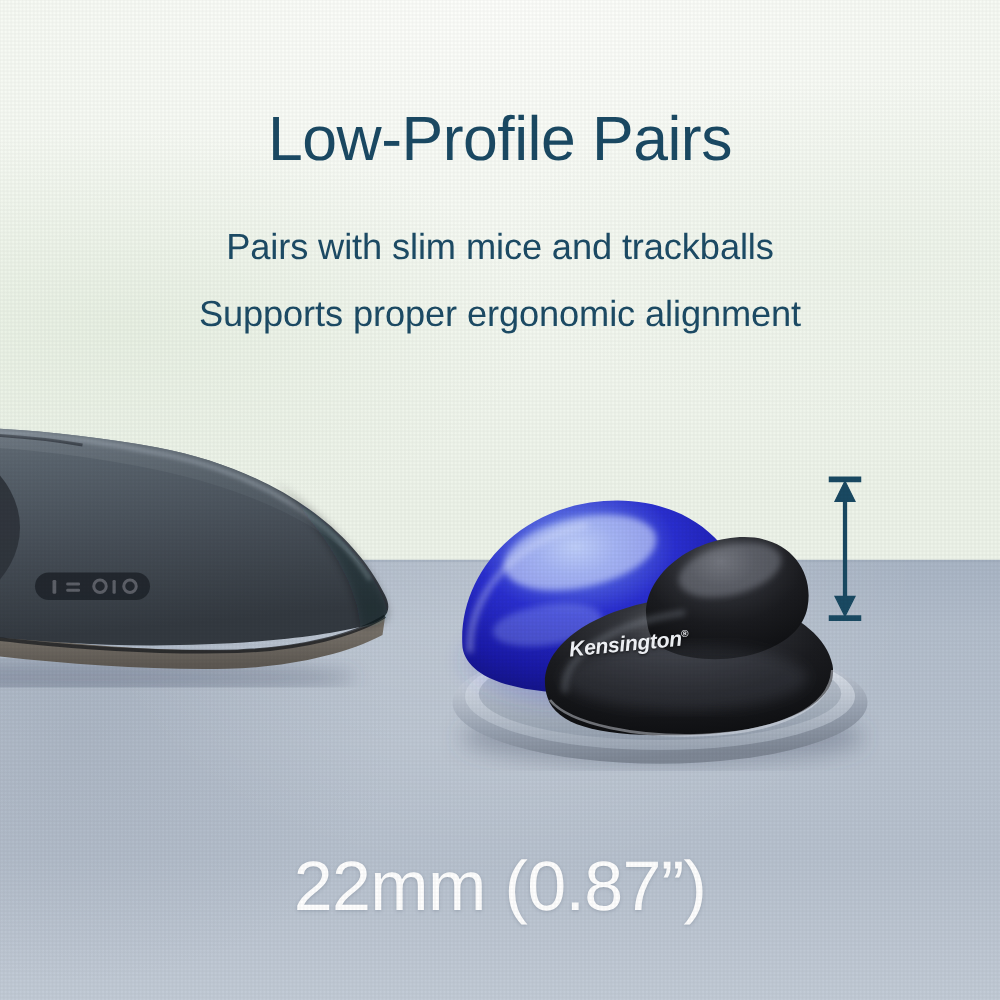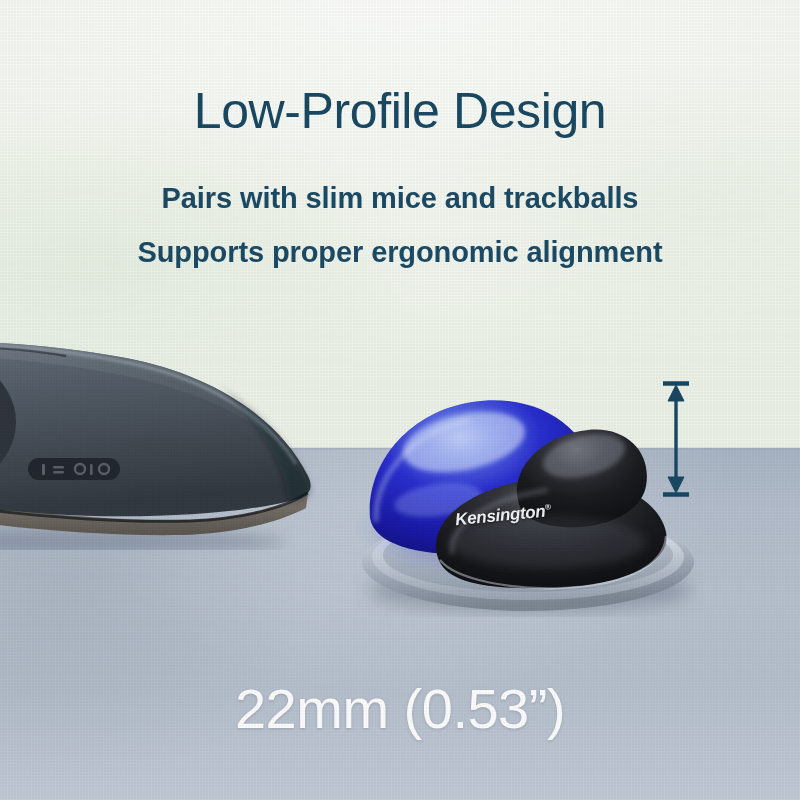--- a/index.html
+++ b/index.html
@@ -88,21 +88,21 @@
     letter-spacing: -0.4px;
     color: #1b4a64;
     line-height: 1.08;
   }
   .sub {
     position: absolute;
     left: 0;
     width: 800px;
     text-align: center;
     font-size: 29px;
-    font-weight: 700;
+    font-weight: 400;
     color: #1d4c66;
     line-height: 1.28;
     letter-spacing: -0.1px;
   }
   .sub-1 { top: 180px; }
   .sub-2 { top: 234px; }
 
   .caption {
     position: absolute;
     left: 0; top: 676px;
@@ -328,19 +328,19 @@
       <g stroke="#1a4a63" fill="#1a4a63">
         <line x1="13" y1="9.5" x2="39" y2="9.5" stroke-width="4.5" stroke-linecap="butt"></line>
         <line x1="26" y1="14" x2="26" y2="106" stroke-width="3.4"></line>
         <polygon points="26,11 34,27 18,27"></polygon>
         <polygon points="26,119 34,103 18,103"></polygon>
         <line x1="13" y1="120.5" x2="39" y2="120.5" stroke-width="4.5" stroke-linecap="butt"></line>
       </g>
     </svg>
   </div>
 
-  <div class="headline">Low-Profile Design</div>
+  <div class="headline">Low-Profile Pairs</div>
   <div class="sub sub-1">Pairs with slim mice and trackballs</div>
   <div class="sub sub-2">Supports proper ergonomic alignment</div>
-  <div class="caption">22mm (0.53”)</div>
+  <div class="caption">22mm (0.87”)</div>
 
   <div class="grain"></div>
 </div>
 
 </body></html>

